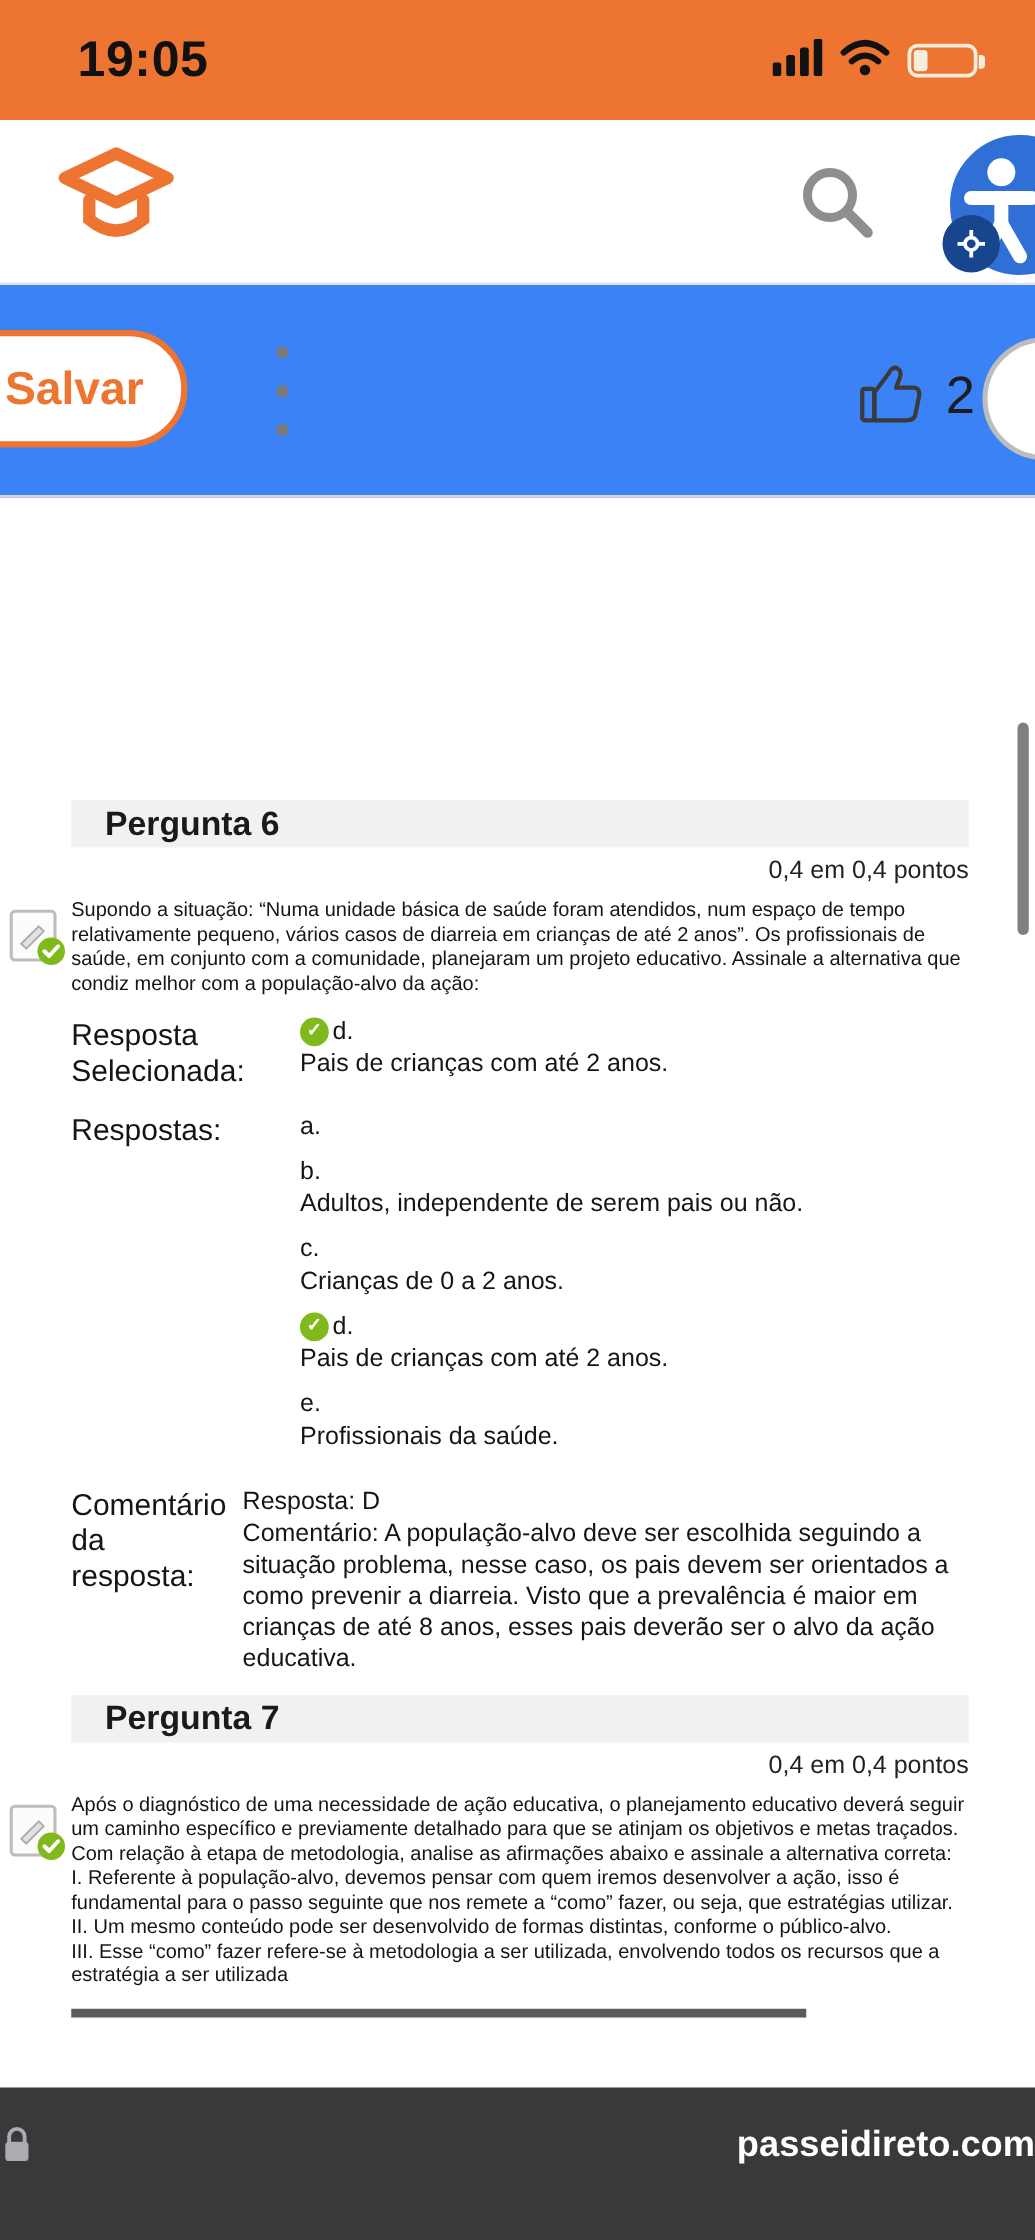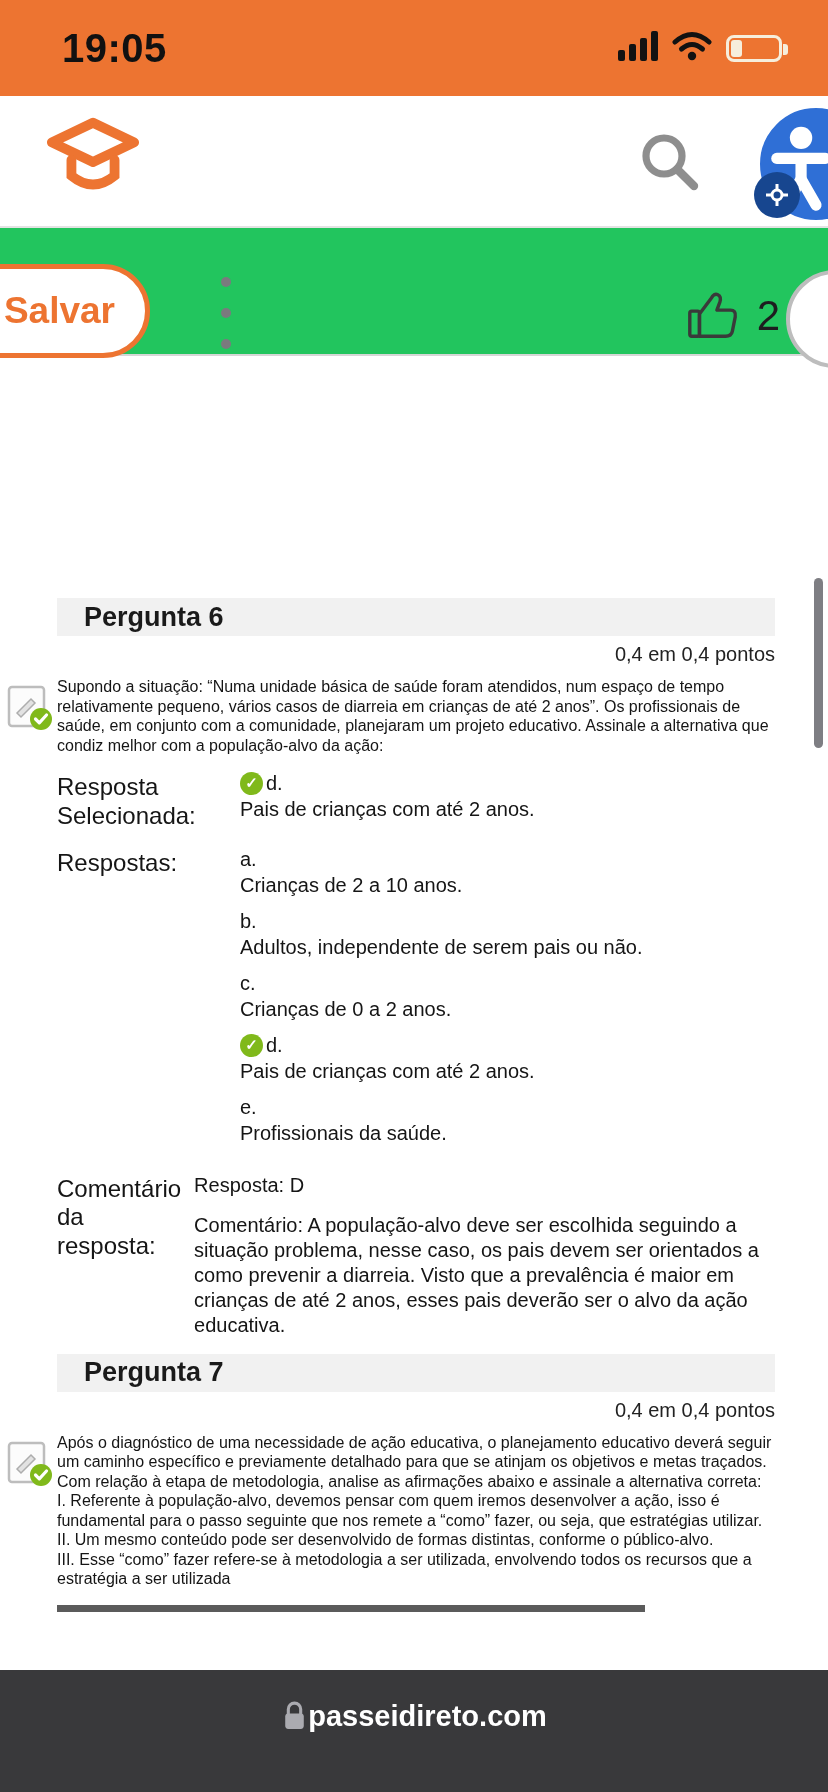--- a/index.html
+++ b/index.html
@@ -15,21 +15,21 @@
   .battery .level{position:absolute;left:2px;top:2px;bottom:2px;width:11px;background:#F6EEDC;border-radius:3px;}
 
   
   .app-header{height:132px;position:relative;background:#fff;border-bottom:2px solid #E3E3E3;box-sizing:border-box;}
   .logo{position:absolute;left:44px;top:16px;}
   .search-button{position:absolute;right:116px;top:24px;width:84px;height:84px;display:flex;align-items:center;justify-content:center;background:none;border:none;}
   .access-widget{position:absolute;right:-50px;top:6px;width:124px;height:124px;border-radius:50%;background:#2F6FD6;border:6px solid #fff;box-sizing:border-box;}
   .access-badge{position:absolute;left:-6px;bottom:2px;width:46px;height:46px;border-radius:50%;background:#17468F;display:flex;align-items:center;justify-content:center;}
 
   
-  .toolbar{height:128px;position:relative;background:#22c55e;border-bottom:2px solid #D6D6D6;box-sizing:border-box;}
+  .toolbar{height:170px;position:relative;background:#3b82f6;border-bottom:2px solid #D6D6D6;box-sizing:border-box;}
   .save-pill{position:absolute;left:-64px;top:36px;width:214px;height:94px;border:5px solid var(--accent-orange,#ED7431);border-radius:48px;background:#fff;display:flex;align-items:center;justify-content:flex-end;padding-right:30px;box-sizing:border-box;}
   .save-pill span{color:var(--accent-orange,#ED7431);font-size:37px;font-weight:600;}
   .kebab{position:absolute;left:206px;top:48px;width:40px;height:74px;display:flex;flex-direction:column;align-items:center;justify-content:space-between;background:none;border:none;}
   .kebab i{width:10px;height:10px;border-radius:50%;background:#7A7A7E;display:block;}
   .like-group{position:absolute;right:42px;top:56px;display:flex;align-items:center;gap:14px;background:none;border:none;}
   .like-count{font-size:42px;color:#1d1d1f;}
   .partial-circle{position:absolute;right:-56px;top:42px;width:98px;height:98px;border:4px solid #BDBDBD;border-radius:50%;background:#fff;box-sizing:border-box;}
 
   
   .scroll-thumb{position:absolute;right:5px;top:578px;width:9px;height:170px;background:#7E7E83;border-radius:5px;z-index:30;}
@@ -45,25 +45,25 @@
   .pre{white-space:pre-line;}
   .answer-row{display:flex;margin-bottom:16px;}
   .a-label{flex:0 0 170px;margin-right:13px;font-size:24px;line-height:1.2;padding-top:2px;}
   .a-label.narrow{flex:0 0 96px;overflow-wrap:break-word;word-wrap:break-word;}
   .a-value{flex:1;font-size:20px;line-height:1.25;}
   .option{margin-bottom:11px;}
   .opt-letter{display:flex;align-items:center;}
   .opt-text{margin-top:1px;}
   .check-icon{display:inline-flex;width:23px;height:23px;border-radius:50%;background:var(--check-green,#80B91B);color:#fff;font-size:15px;font-weight:bold;align-items:center;justify-content:center;margin-right:3px;flex:0 0 23px;}
   .check-icon::before{content:"✓";}
-  .fb-answer{margin-bottom:15px;}
+  .fb-answer{margin-bottom:1px;}
   .cut-bar{height:7px;width:588px;background:#5B5B5B;margin-top:2px;}
 
   
-  .safari-bar{position:absolute;left:0;right:0;bottom:0;height:122px;background:#39393B;display:flex;justify-content:center;align-items:flex-start;padding-top:30px;gap:0;box-sizing:border-box;z-index:40;}
+  .safari-bar{position:absolute;left:0;right:0;bottom:0;height:122px;background:#39393B;display:flex;justify-content:space-between;align-items:flex-start;padding-top:30px;gap:0;box-sizing:border-box;z-index:40;}
   .safari-domain{color:#FFFFFF;font-size:29px;font-weight:bold;}
 </style>
 </head>
 <body>
 
 <div class="phone">
 
   <div class="status-bar">
     <span class="status-time">19:05</span>
     <div class="status-icons">
@@ -170,21 +170,20 @@
         </div>
       </div>
 
       <div class="answer-row">
         <div class="a-label">Respostas:</div>
         <div class="a-value">
           <div class="option">
             <div class="opt-letter">
                 <span>a.</span>
               </div>
-            <div class="opt-text">Crianças de 2 a 10 anos.</div>
           </div>
           <div class="option">
             <div class="opt-letter">
                 <span>b.</span>
               </div>
             <div class="opt-text">Adultos, independente de serem pais ou não.</div>
           </div>
           <div class="option">
             <div class="opt-letter">
                 <span>c.</span>
@@ -204,21 +203,21 @@
               </div>
             <div class="opt-text">Profissionais da saúde.</div>
           </div>
         </div>
       </div>
 
       <div class="answer-row">
         <div class="a-label narrow">Comentário da resposta:</div>
         <div class="a-value">
           <div class="fb-answer">Resposta: D</div>
-          <div>Comentário: A população-alvo deve ser escolhida seguindo a situação problema, nesse caso, os pais devem ser orientados a como prevenir a diarreia. Visto que a prevalência é maior em crianças de até 2 anos, esses pais deverão ser o alvo da ação educativa.</div>
+          <div>Comentário: A população-alvo deve ser escolhida seguindo a situação problema, nesse caso, os pais devem ser orientados a como prevenir a diarreia. Visto que a prevalência é maior em crianças de até 8 anos, esses pais deverão ser o alvo da ação educativa.</div>
         </div>
       </div>
     </section>
 
     <section class="question">
       <div class="q-band">
         <h2>Pergunta 7</h2>
       </div>
       <div class="q-points">0,4 em 0,4 pontos</div>
       <span class="q-icon">

